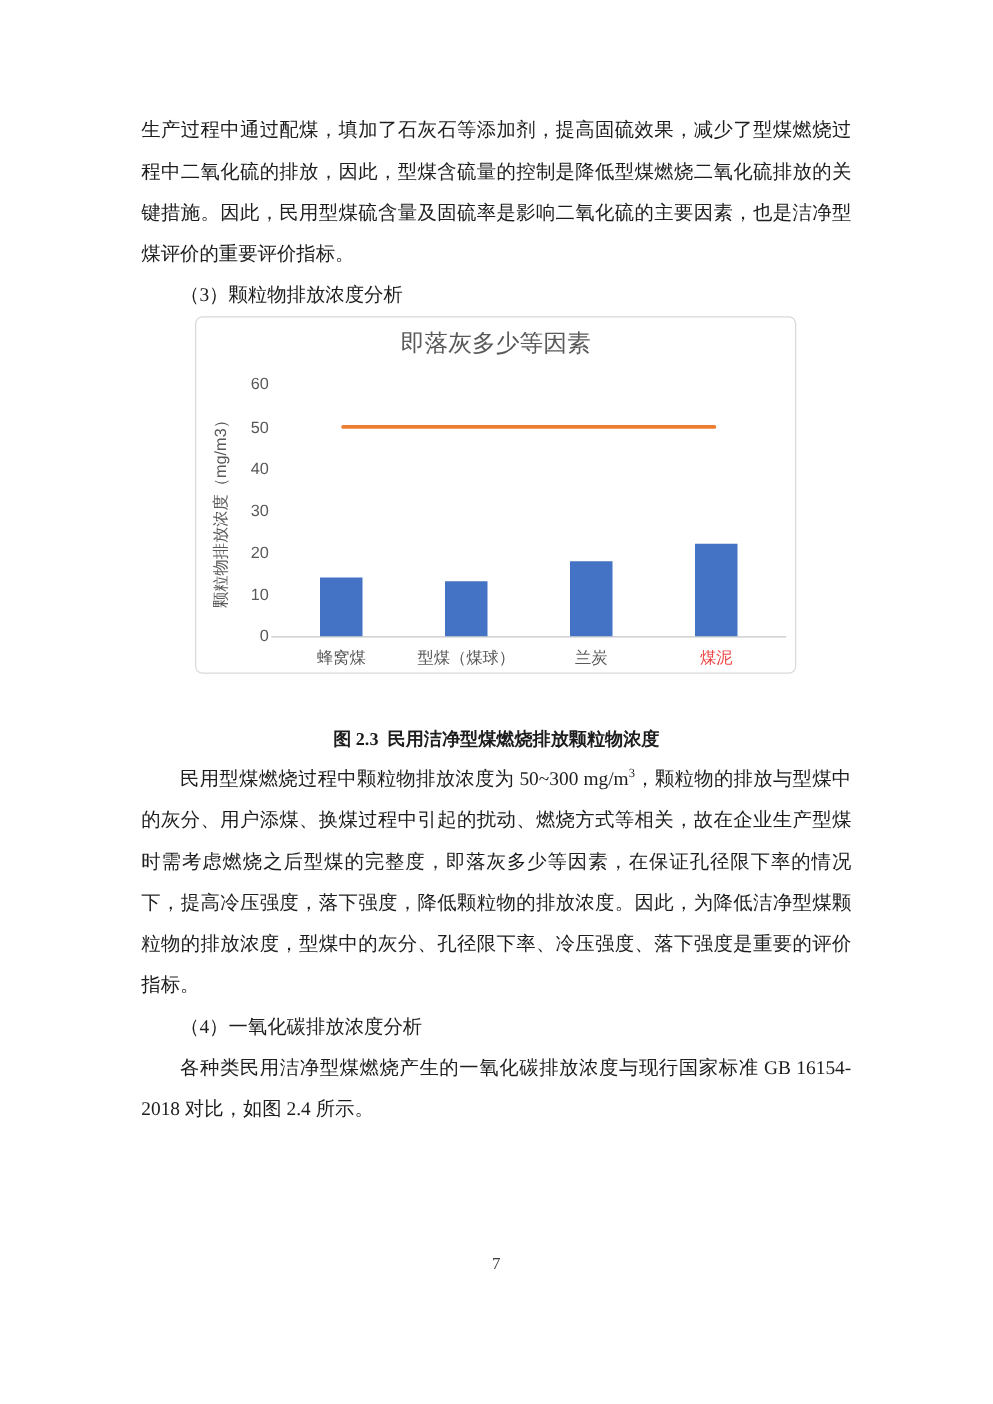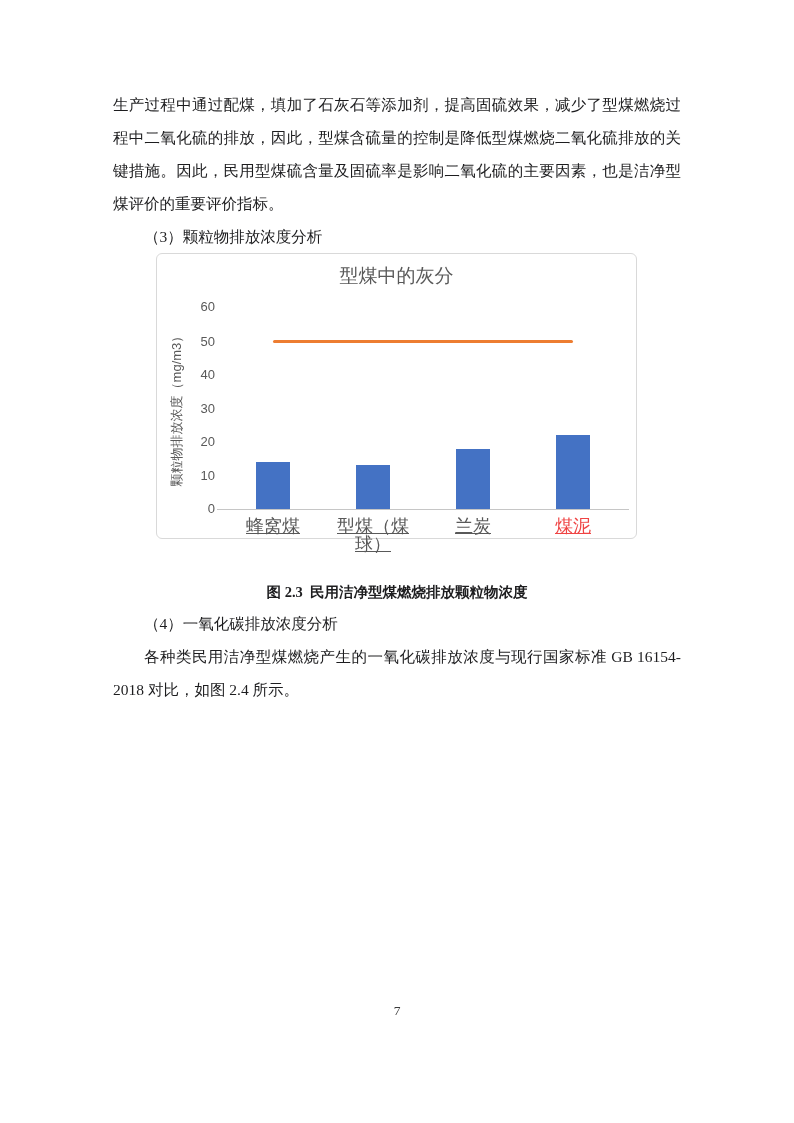--- a/index.html
+++ b/index.html
@@ -41,21 +41,21 @@
   }
   .tick-label {
     position: absolute; width: 34px; text-align: right;
     font-size: 13px; color: #595959; line-height: 18px;
   }
   .x-axis-line { position: absolute; height: 1px; background: #c6c6c6; }
   .bar { position: absolute; background: #4472c4; }
   .limit-line { position: absolute; height: 3px; border-radius: 2px; background: #ed7d31; }
   .cat-label {
     position: absolute; text-align: center;
-    font-size: 18px; color: #595959; line-height: 18px; text-decoration: underline;
+    font-size: 13px; color: #595959; line-height: 18px;
   }
 
   .figure-caption {
     text-align: center; font-weight: bold; font-size: 14.5px;
     line-height: 26px; margin-bottom: 2px; white-space: pre-wrap; margin-top: 40px;
   }
   .page-number {
     position: absolute; left: 0; top: 1003px; width: 794px;
     text-align: center; font-size: 13.5px; color: #3a3a3a;
     font-family: "Liberation Serif", "DejaVu Serif", serif;
@@ -67,21 +67,21 @@
 <div class="page">
   <div class="content">
 
     <p class="para">生产过程中通过配煤，填加了石灰石等添加剂，提高固硫效果，减少了型煤燃烧过程中二氧化硫的排放，因此，型煤含硫量的控制是降低型煤燃烧二氧化硫排放的关键措施。因此，民用型煤硫含量及固硫率是影响二氧化硫的主要因素，也是洁净型煤评价的重要评价指标。</p>
 
     <p class="para indent">（3）颗粒物排放浓度分析</p>
 
 
     <div class="chart-wrap">
       <div class="chart-box" id="chart">
-        <div class="chart-title">型煤中的灰分</div>
+        <div class="chart-title">即落灰多少等因素</div>
         <div class="y-axis-label">颗粒物排放浓度（mg/m3）</div>
       <div class="tick-label" style="left: 24px; top: 246px;">0</div>
           <div class="tick-label" style="left: 24px; top: 212.5px;">10</div>
           <div class="tick-label" style="left: 24px; top: 179px;">20</div>
           <div class="tick-label" style="left: 24px; top: 145.5px;">30</div>
           <div class="tick-label" style="left: 24px; top: 112px;">40</div>
           <div class="tick-label" style="left: 24px; top: 78.5px;">50</div>
           <div class="tick-label" style="left: 24px; top: 44px;">60</div>
           <div class="x-axis-line" style="left: 60px; top: 255px; width: 412px;"></div>
           <div class="bar" style="left: 99px; top: 208.1px; width: 34px; height: 46.9px; background: rgb(68, 114, 196);"></div>
@@ -91,20 +91,21 @@
           <div class="limit-line" style="left: 116px; top: 86px; width: 300px; background: rgb(237, 125, 49);"></div>
           <div class="cat-label" style="left: 66px; top: 263px; width: 100px; color: rgb(89, 89, 89);">蜂窝煤</div>
           <div class="cat-label" style="left: 166px; top: 263px; width: 100px; color: rgb(89, 89, 89); text-align: center;">型煤（煤球）</div>
           <div class="cat-label" style="left: 266px; top: 263px; width: 100px; color: rgb(89, 89, 89);">兰炭</div>
           <div class="cat-label" style="left: 366px; top: 263px; width: 100px; color: #ef4444;">煤泥</div>
         </div>
     </div>
 
     <p class="figure-caption">图 2.3  民用洁净型煤燃烧排放颗粒物浓度</p>
 
+    <p class="para indent"><span>民用型煤燃烧过程中颗粒物排放浓度为 50~300 mg/m</span><sup class="unit-sup">3</sup><span>，颗粒物的排放与型煤中的灰分、用户添煤、换煤过程中引起的扰动、燃烧方式等相关，故在企业生产型煤时需考虑燃烧之后型煤的完整度，即落灰多少等因素，在保证孔径限下率的情况下，提高冷压强度，落下强度，降低颗粒物的排放浓度。因此，为降低洁净型煤颗粒物的排放浓度，型煤中的灰分、孔径限下率、冷压强度、落下强度是重要的评价指标。</span></p>
 
     <p class="para indent">（4）一氧化碳排放浓度分析</p>
 
     <p class="para indent">各种类民用洁净型煤燃烧产生的一氧化碳排放浓度与现行国家标准 GB 16154-2018 对比，如图 2.4 所示。</p>
   </div>
 
   <div class="page-number">7</div>
 </div>
 
 </body></html>

